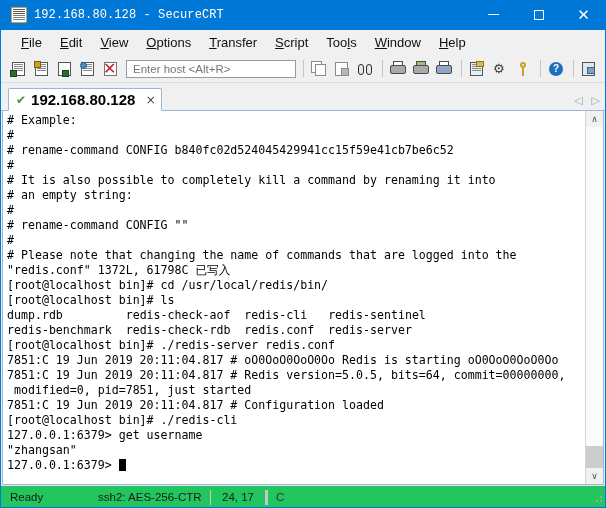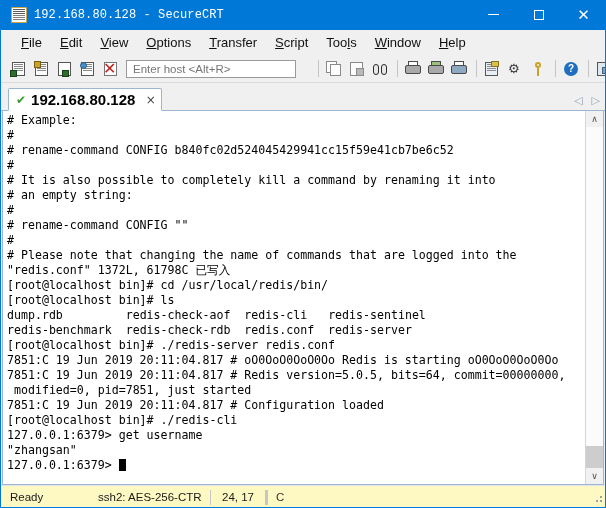--- a/index.html
+++ b/index.html
@@ -128,21 +128,21 @@
     margin: 0 5px 0 4px;
     flex: 0 0 auto;
   }
   .hostbox {
     width: 170px;
     height: 18px;
     background: #ffffff;
     border: 1px solid #9a9a9a;
     box-sizing: border-box;
     margin-left: 2px;
-    margin-right: 18px;
+    margin-right: 3px;
     display: flex;
     align-items: center;
     padding-left: 4px;
     flex: 0 0 auto;
   }
   .hostbox input {
     border: 0; outline: 0; width: 100%;
     font-size: 11.5px; color: #8a8a8a;
     font-family: "Liberation Sans", sans-serif;
     background: transparent;
@@ -317,21 +317,21 @@
     position: absolute;
     left: 0; right: 0;
     bottom: 0px;
     height: 22px;
     background: #cdcdcd;
   }
 
   
   .statusbar {
     height: 22px;
-    background: #fef9c3;
+    background: #22c55e;
     display: flex;
     align-items: center;
     font-size: 11.5px;
     color: #1a1a1a;
     flex: 0 0 auto;
     border-top: 1px solid #e4e4e4;
   }
   .sb-cell {
     height: 22px;
     display: flex; align-items: center;

